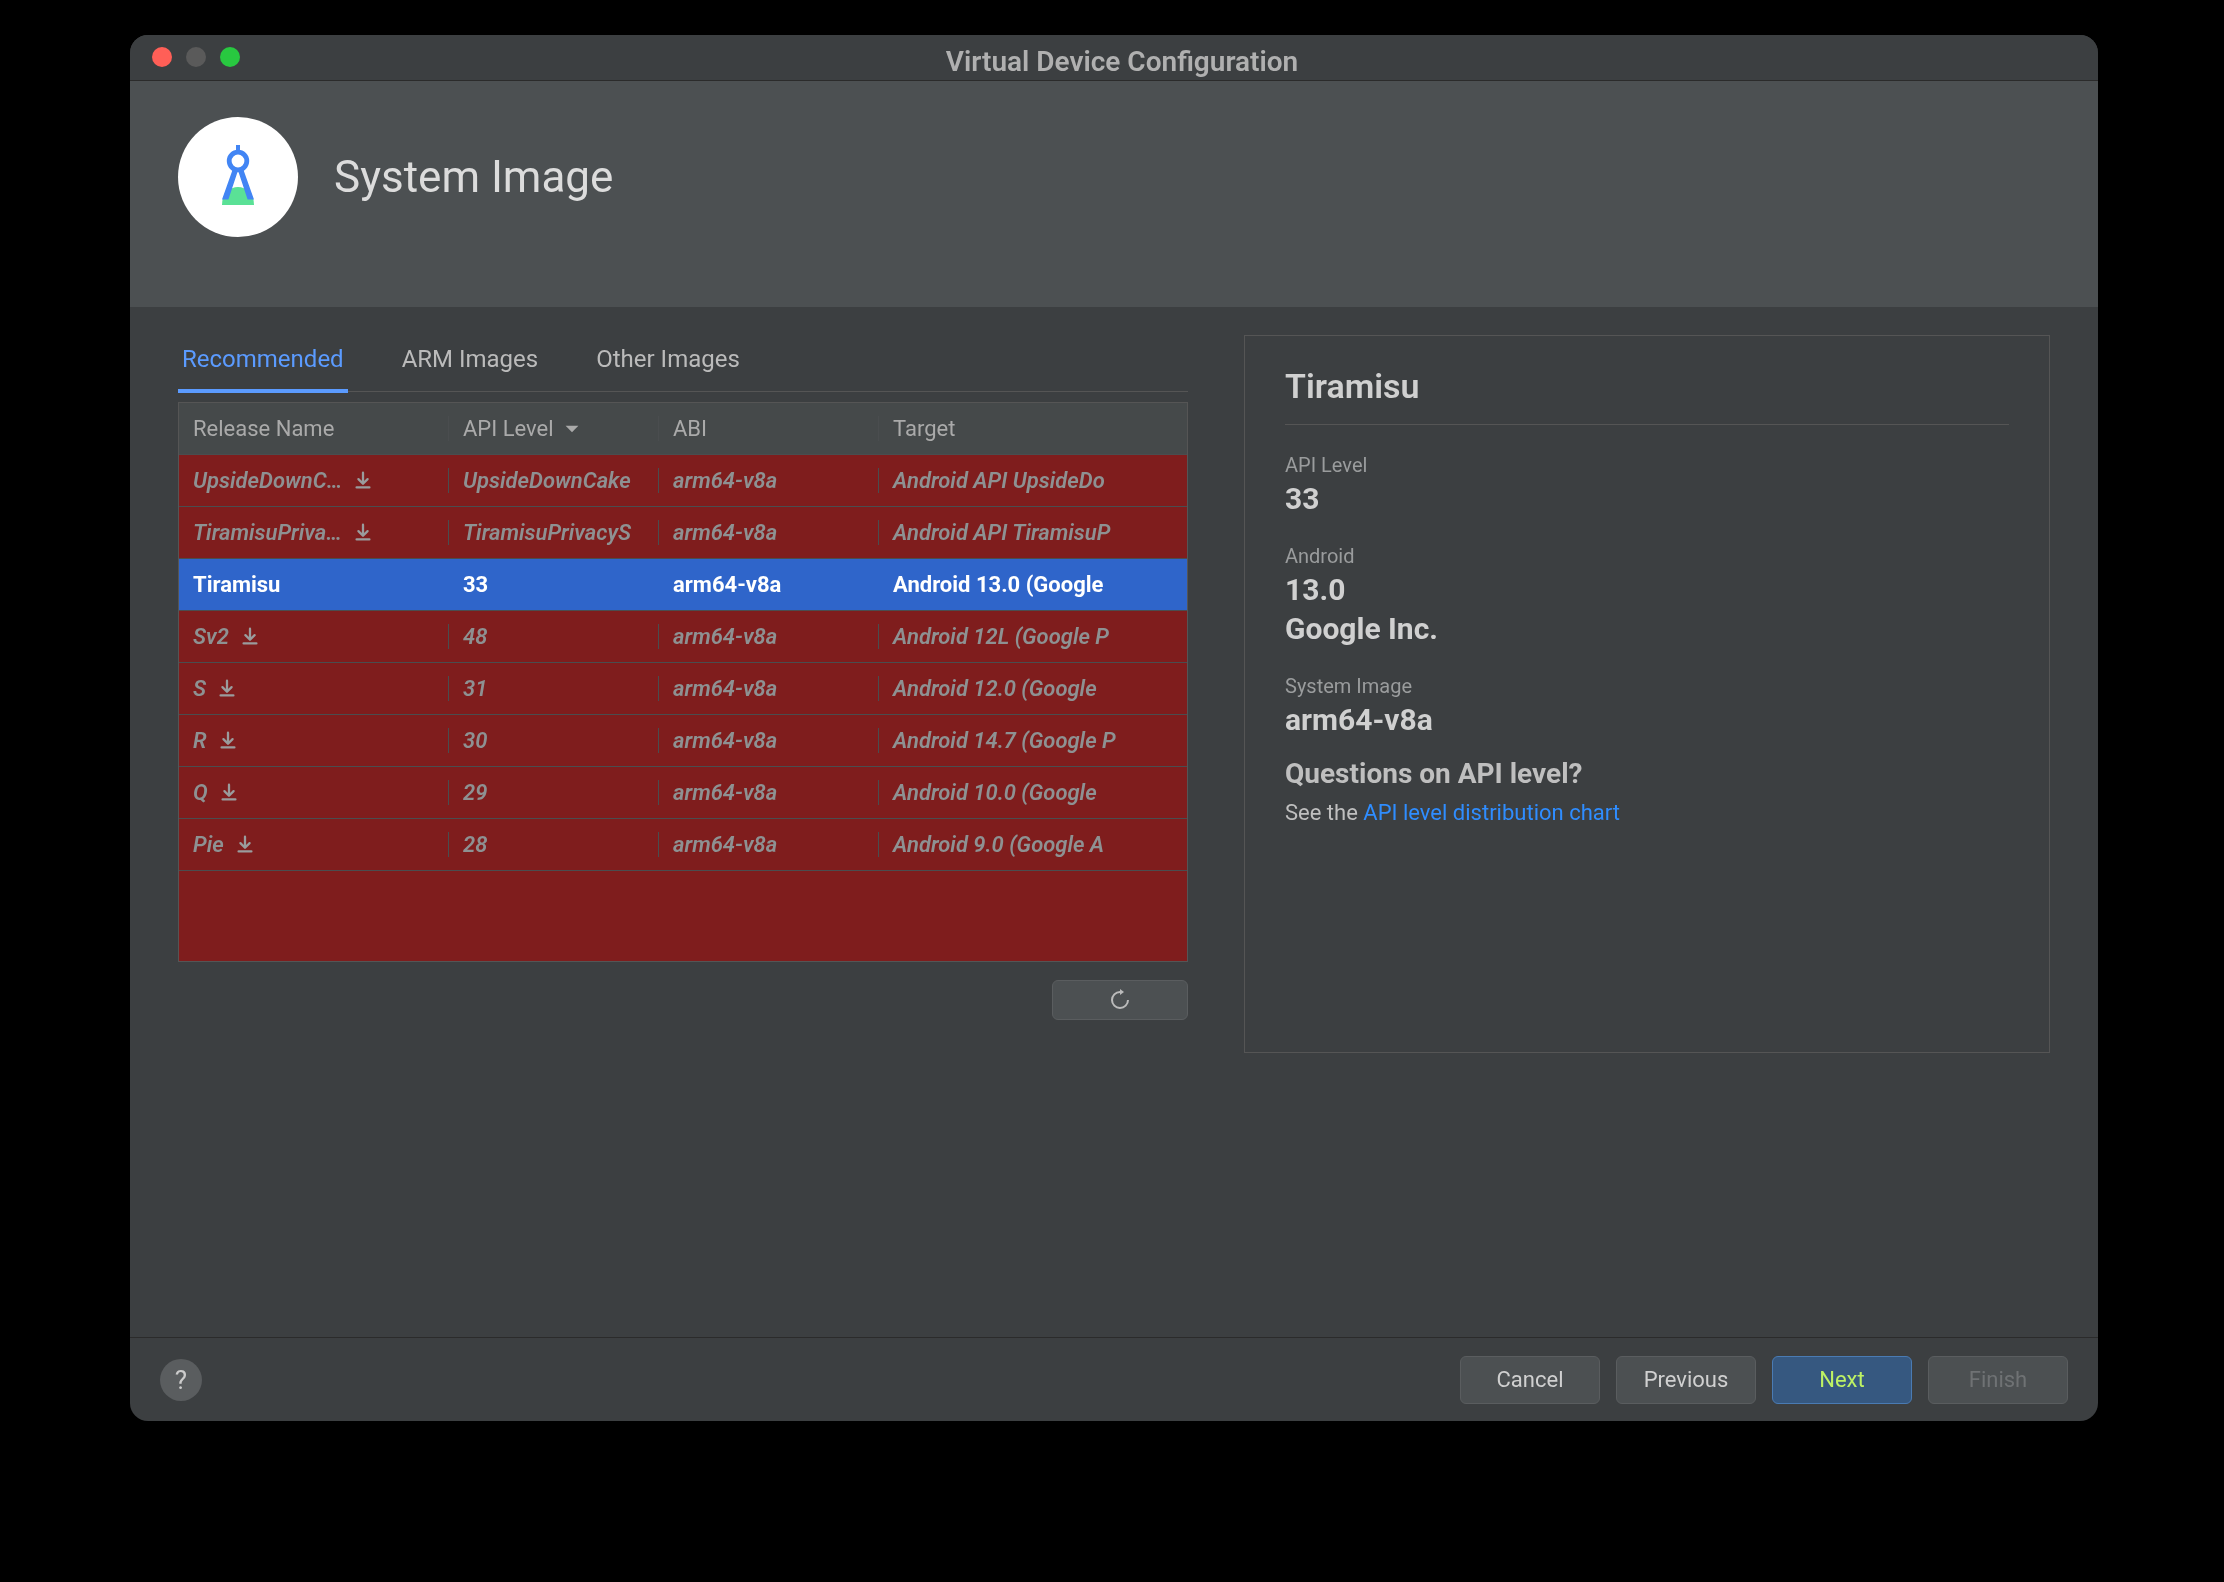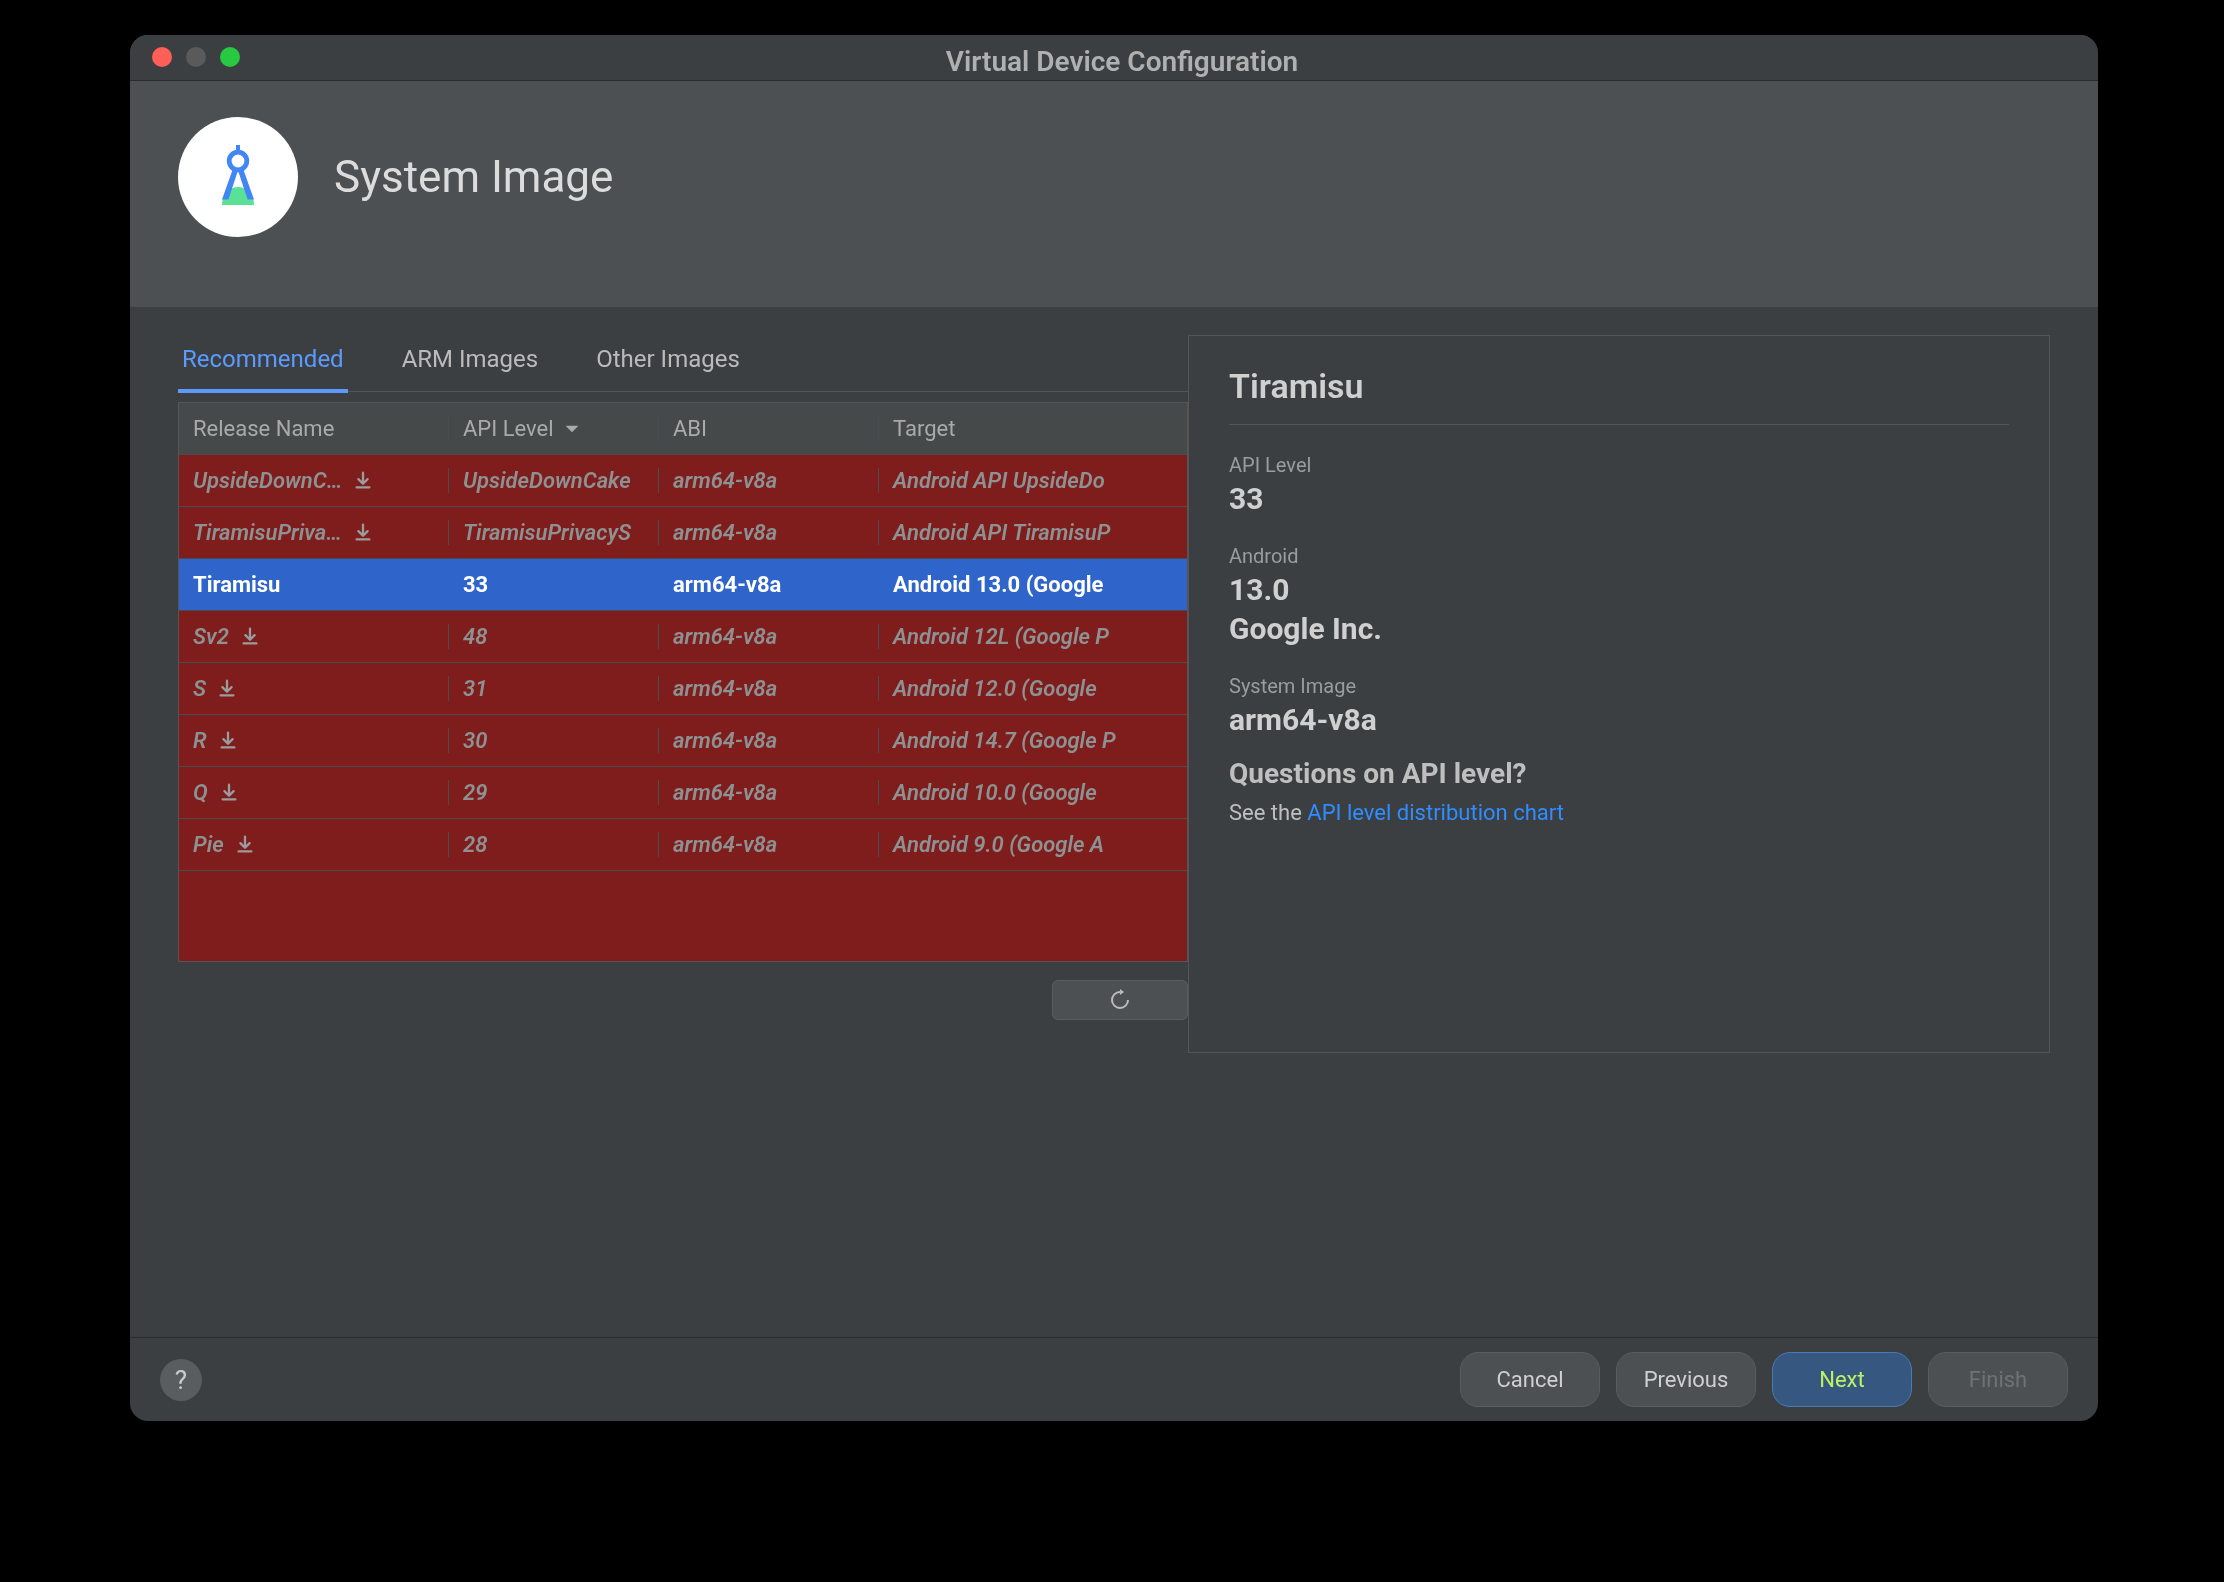--- a/index.html
+++ b/index.html
@@ -64,21 +64,21 @@
     color: #dcdcdc; font-size: 44px; font-weight: 400;
   }
   .body {
     padding: 28px 48px 0 48px;
   }
   .body h2 {
     color: #cfcfcf; font-size: 30px; font-weight: 600;
     margin-bottom: 28px;
   }
   .content {
-    display: flex; 
+    display: flex; gap: 56px;
   }
   .left {
     flex: 0 0 1010px;
     display: flex; flex-direction: column;
   }
   .tabs {
     display: flex; gap: 50px;
     border-bottom: 1px solid #555;
   }
   .tab {
@@ -186,23 +186,23 @@
     background: #5a5d5f;
     display: flex; align-items: center; justify-content: center;
     color: #ccc; font-size: 26px;
     cursor: pointer;
   }
   .footer-buttons {
     margin-left: auto;
     display: flex; gap: 16px;
   }
   .btn {
-    min-width: 140px; height: 55px;
+    min-width: 140px; height: 48px;
     padding: 0 16px;
-    border-radius: 18px;
+    border-radius: 6px;
     border: 1px solid #5a5d5f;
     background: #4c5052;
     color: #d0d0d0; font-size: 22px;
     display: flex; align-items: center; justify-content: center;
     cursor: pointer;
   }
   .btn.primary {
     background: #365880;
     border-color: #4a7bb3;
     color: #bef264;

